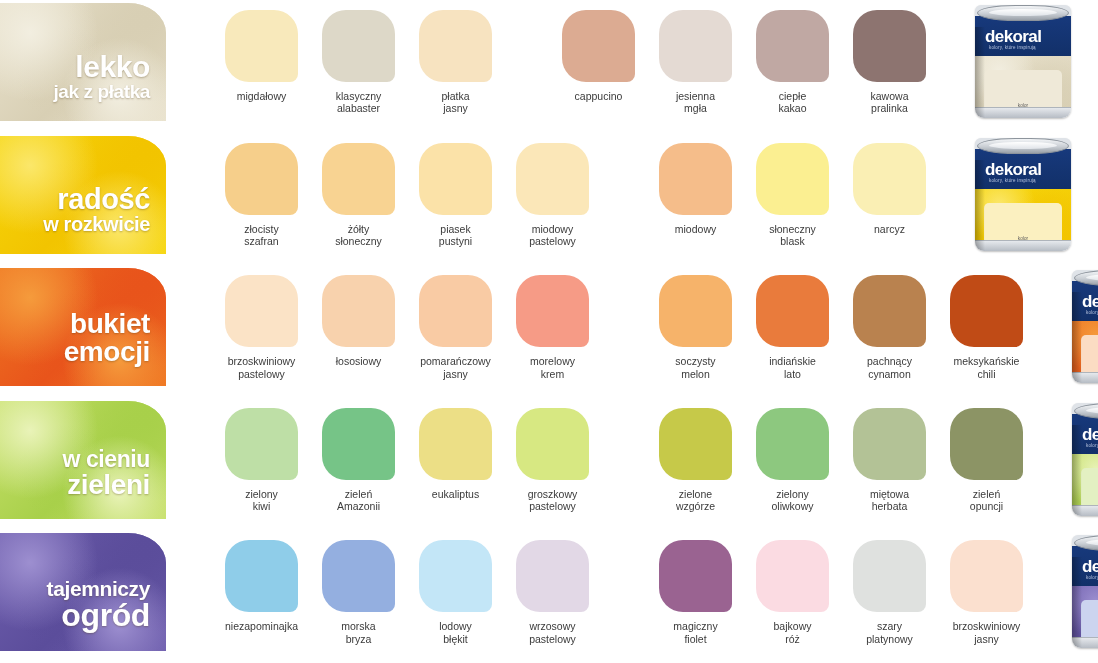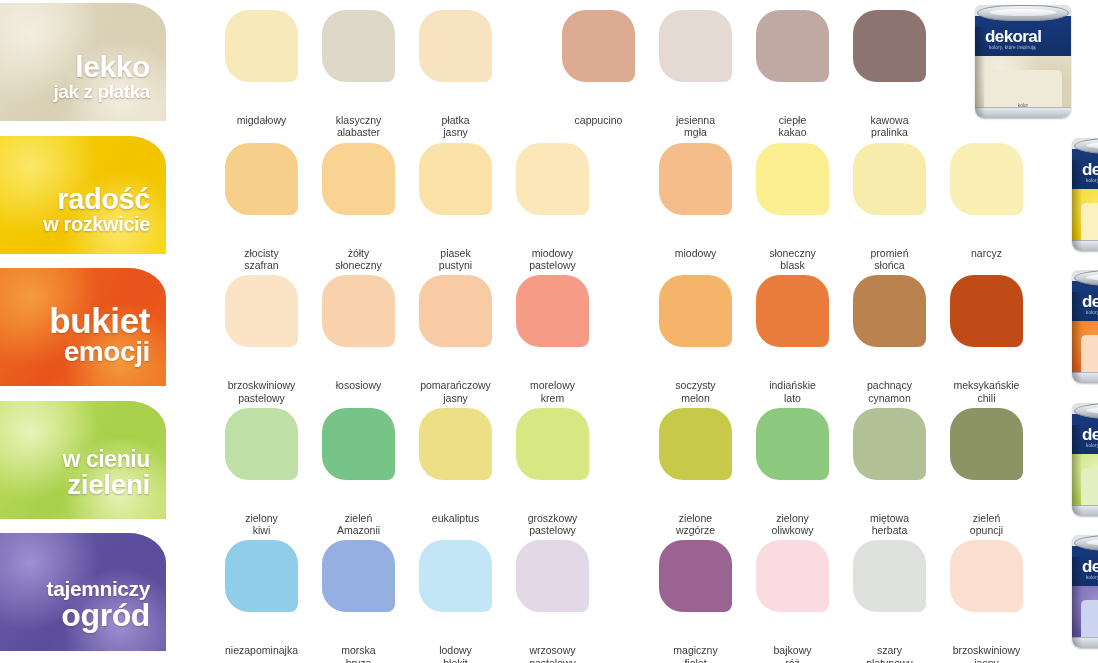--- a/index.html
+++ b/index.html
@@ -65,42 +65,41 @@
     display: block;
     font-size: 26px;
     font-weight: bold;
     letter-spacing: -0.4px;
   }
   
   .b-lekko .banner-line1 { font-size: 30px; }
   .b-lekko .banner-line2 { font-size: 19px; }
   .b-radosc .banner-line1 { font-size: 29px; margin-left: 38px; }
   .b-radosc .banner-line2 { font-size: 20px; }
-  .b-bukiet .banner-line1 { font-size: 35px; }
+  .b-bukiet .banner-line1 { font-size: 28px; }
   .b-bukiet .banner-line2 { font-size: 28px; }
   .b-zielen .banner-line1 { font-size: 23px; }
   .b-zielen .banner-line2 { font-size: 28px; }
   .b-ogrod .banner-line1 { font-size: 21px; }
   .b-ogrod .banner-line2 { font-size: 32px; }
 
   
   .group {
     display: flex;
     flex: 0 0 auto;
   }
   .group-left { margin-left: 47px; }
   .group-right { margin-left: 46px; }
 
   .swatch-cell {
     width: 97px;
     padding-top: 10px;
     display: flex;
     flex-direction: column;
     align-items: center;
-    gap: 24px;
   }
   .swatch {
     width: 73px;
     height: 72px;
     border-radius: 24px 24px 8px 24px;
   }
   .swatch-label {
     margin-top: 8px;
     font-size: 10.5px;
     line-height: 1.18;
@@ -330,25 +329,20 @@
       <div class="swatch-cell">
         <div class="swatch" style="background-color: rgb(245, 189, 138);"></div>
         <div class="swatch-label">miodowy</div>
       </div>
       <div class="swatch-cell">
         <div class="swatch" style="background-color: rgb(251, 239, 145);"></div>
         <div class="swatch-label">słoneczny
 blask</div>
       </div>
       <div class="swatch-cell">
-        <div class="swatch" style="background-color: rgb(248, 236, 173);"></div>
-        <div class="swatch-label">promień
-słońca</div>
-      </div>
-      <div class="swatch-cell">
         <div class="swatch" style="background-color: rgb(250, 239, 180);"></div>
         <div class="swatch-label">narcyz</div>
       </div>
     </div>
 
     <div class="can-cell">
       <div class="can">
         <div class="can-body">
           <div class="can-photo" style="background: radial-gradient(circle at 25% 30%, rgb(251, 231, 106) 0%, rgba(255, 255, 255, 0) 45%), radial-gradient(circle at 75% 70%, rgb(242, 196, 0) 0%, rgba(255, 255, 255, 0) 50%), linear-gradient(160deg, rgb(246, 214, 12), rgb(242, 196, 0));"></div>
           <div class="can-panel" style="background-color: rgb(251, 240, 192);">

